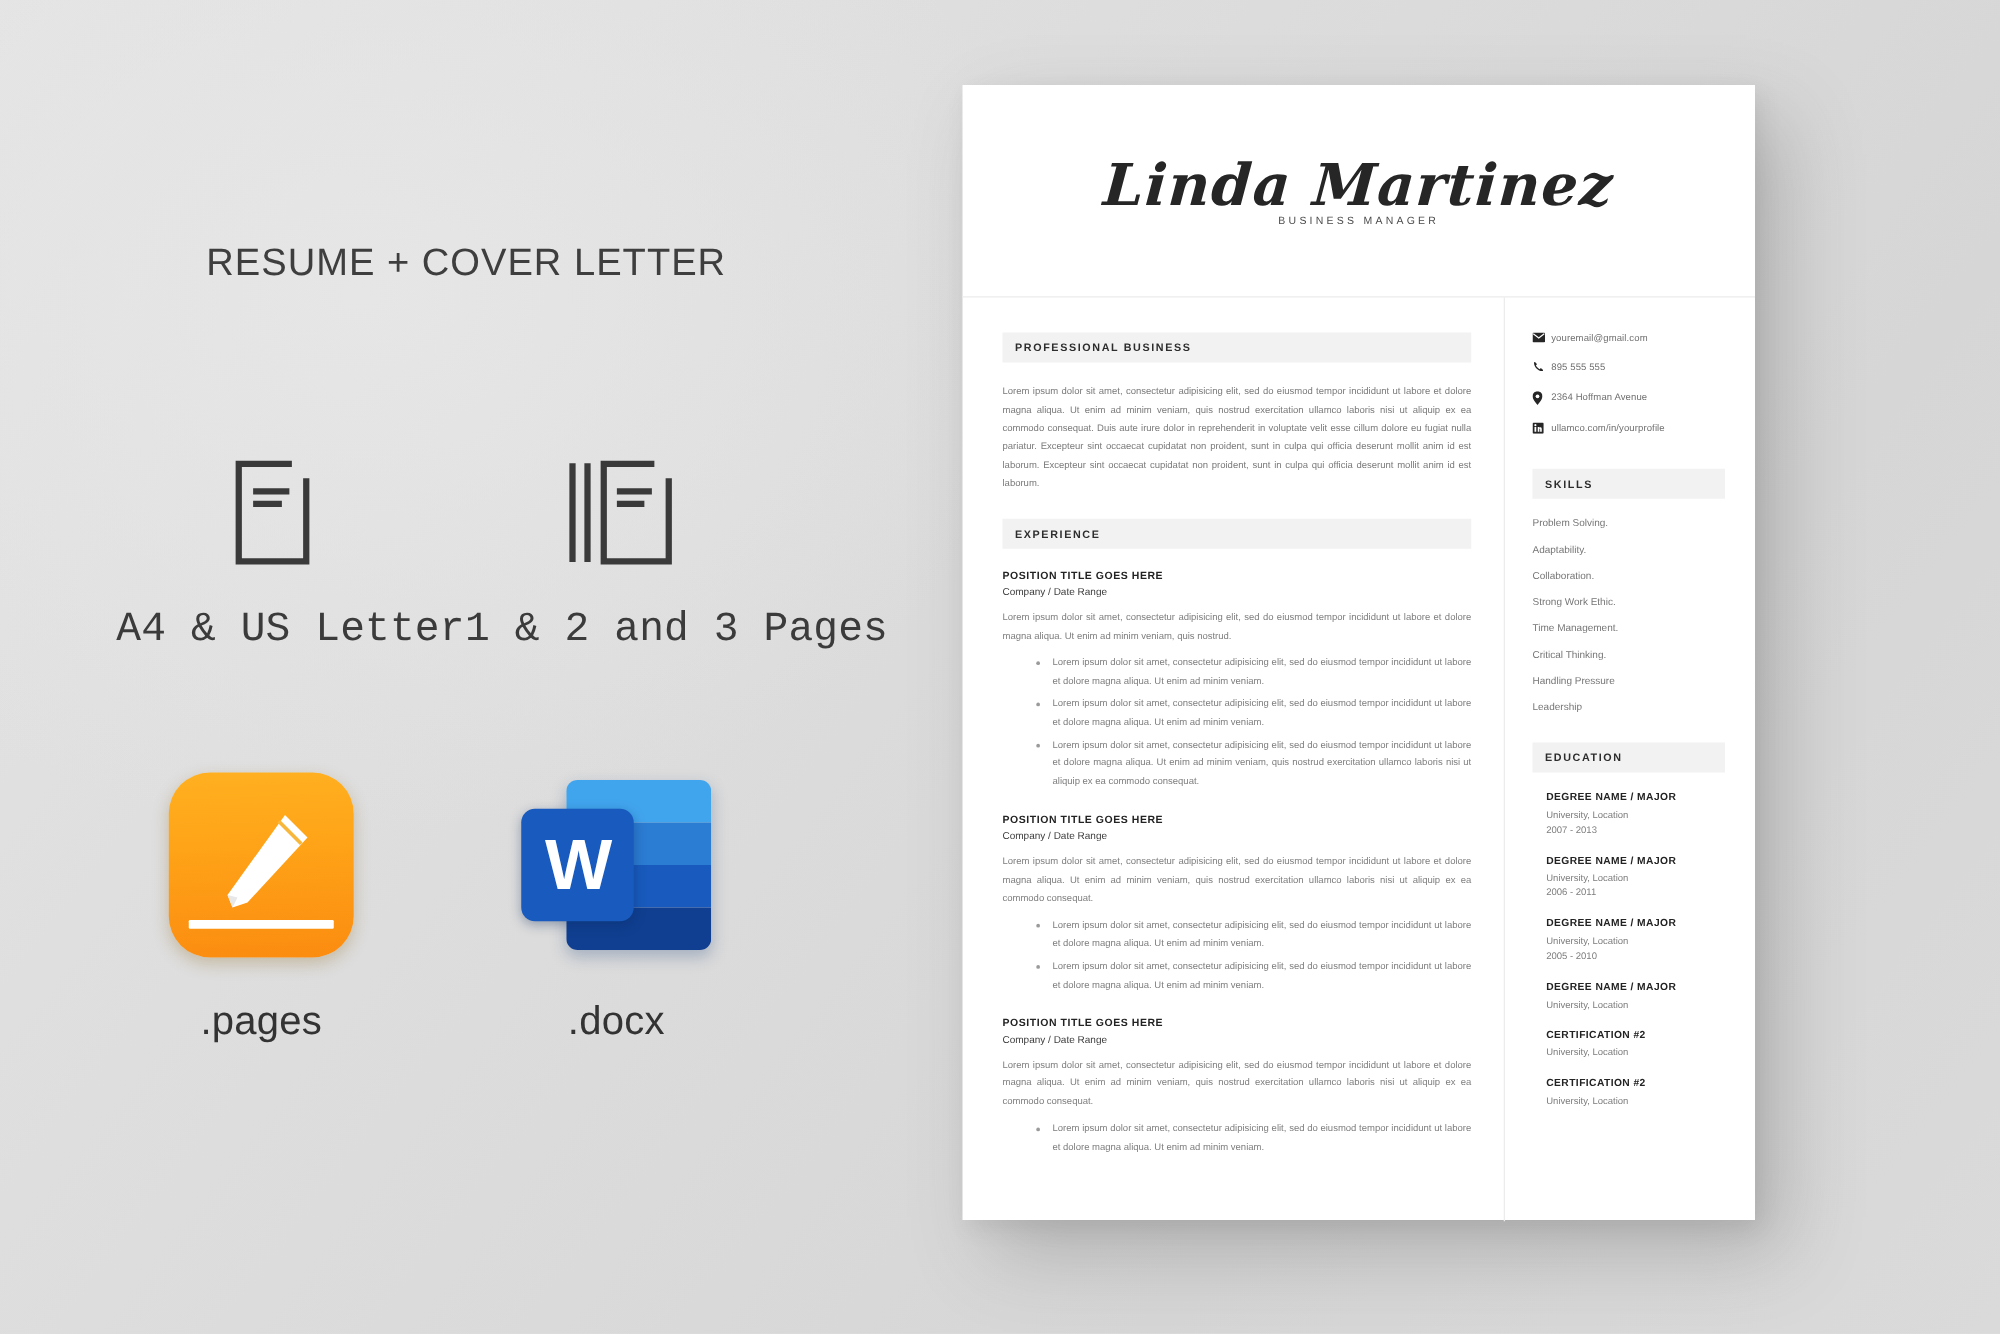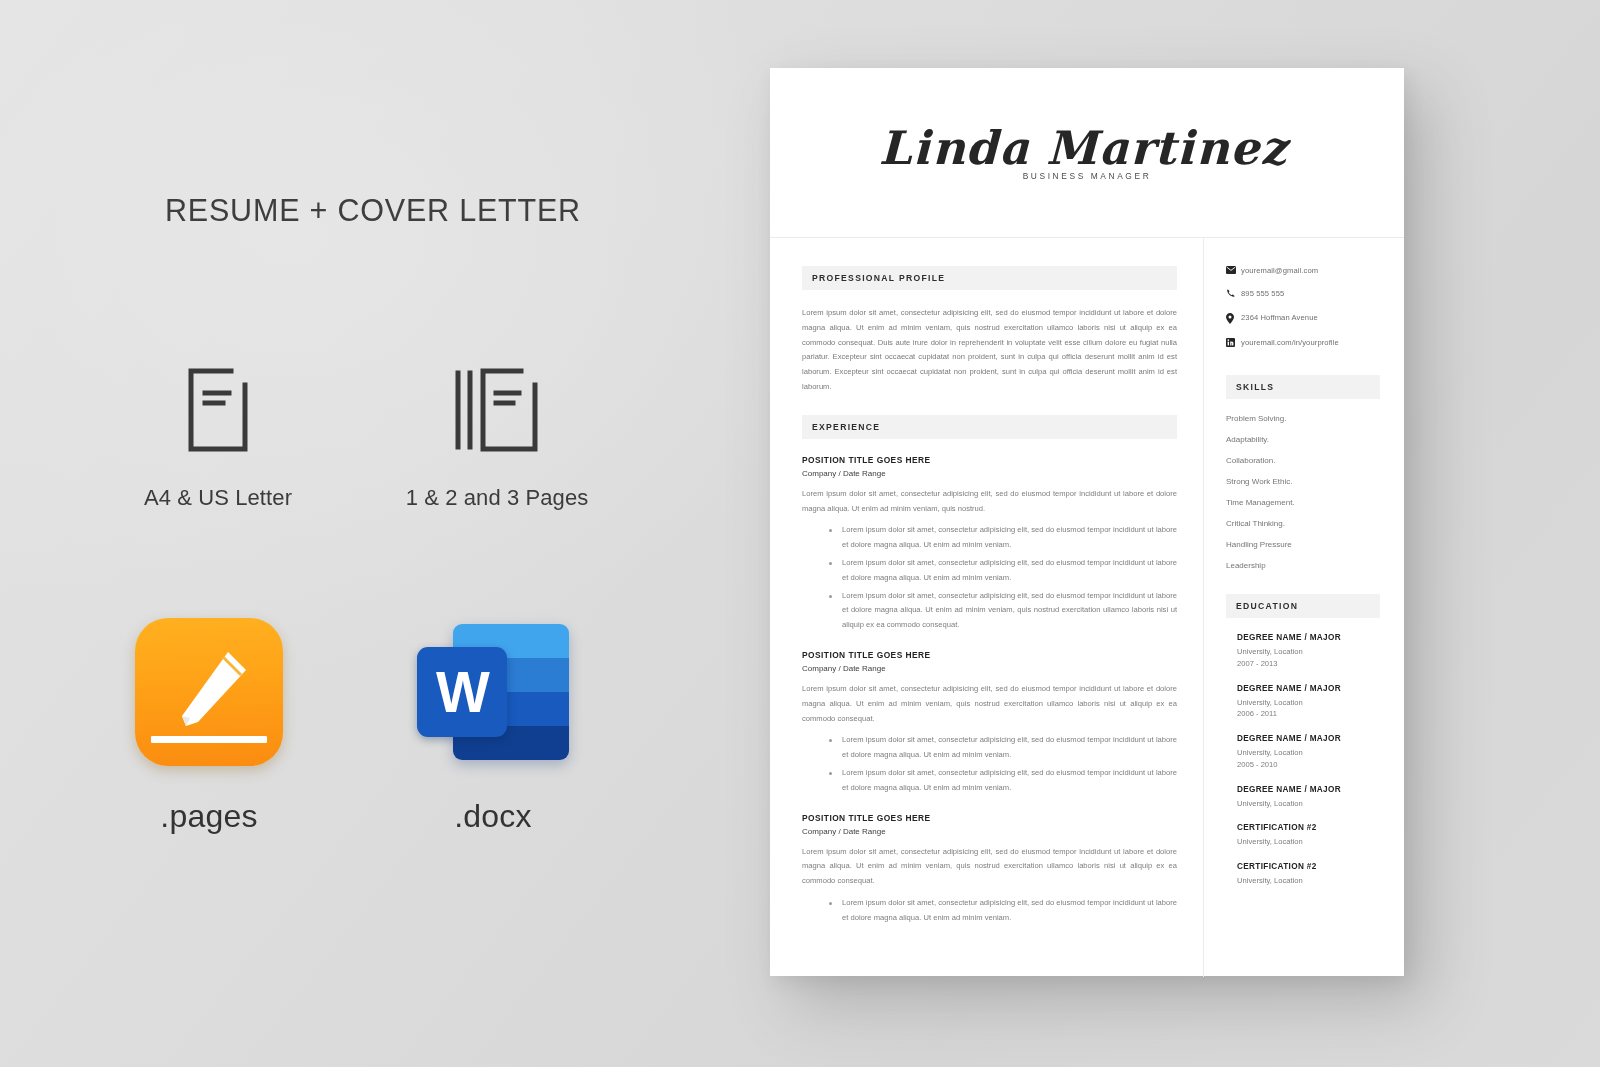--- a/index.html
+++ b/index.html
@@ -47,24 +47,25 @@
   #feature-pages { left: 372px; top: 358px; }
 
   .feature-icon {
     height: 104px;
     display: flex;
     align-items: center;
     justify-content: center;
   }
   .feature-label {
     margin-top: 23px;
-    font-size: 22px;
+    font-size: 33px;
     color: #3b3b3b;
     letter-spacing: 0.1px;
     white-space: nowrap;
+    font-family: Liberation Mono, monospace;
   }
 
   .format {
     position: absolute;
     width: 250px;
     text-align: center;
   }
   #format-pages { left: 84px;  top: 608px; }
   #format-docx  { left: 368px; top: 608px; }
 
@@ -361,21 +362,21 @@
 
     <div class="rsm-header">
       <div class="rsm-name">Linda Martinez</div>
       <div class="rsm-role">BUSINESS MANAGER</div>
     </div>
 
     <div class="rsm-body">
 
       <div class="rsm-main">
 
-        <div class="sec-head">PROFESSIONAL PROFILE</div>
+        <div class="sec-head">PROFESSIONAL BUSINESS</div>
         <p class="para">Lorem ipsum dolor sit amet, consectetur adipisicing elit, sed do eiusmod tempor incididunt ut labore et dolore magna aliqua. Ut enim ad minim veniam, quis nostrud exercitation ullamco laboris nisi ut aliquip ex ea commodo consequat. Duis aute irure dolor in reprehenderit in voluptate velit esse cillum dolore eu fugiat nulla pariatur. Excepteur sint occaecat cupidatat non proident, sunt in culpa qui officia deserunt mollit anim id est laborum. Excepteur sint occaecat cupidatat non proident, sunt in culpa qui officia deserunt mollit anim id est laborum.</p>
 
         <div class="sec-head">EXPERIENCE</div>
 
         <div class="job">
           <div class="job-title">POSITION TITLE GOES HERE</div>
           <div class="job-meta">Company / Date Range</div>
           <p class="job-desc">Lorem ipsum dolor sit amet, consectetur adipisicing elit, sed do eiusmod tempor incididunt ut labore et dolore magna aliqua. Ut enim ad minim veniam, quis nostrud.</p>
           <ul class="bullets">
             <li>Lorem ipsum dolor sit amet, consectetur adipisicing elit, sed do eiusmod tempor incididunt ut labore et dolore magna aliqua. Ut enim ad minim veniam.</li>
@@ -435,21 +436,21 @@
           </div>
           <div class="contact-row">
             <span class="contact-ico">
               <svg width="9" height="9" viewBox="0 0 9 9">
                   <rect width="9" height="9" rx="1" fill="#262626"></rect>
                   <rect x="1.6" y="3.6" width="1.4" height="3.8" fill="#ffffff"></rect>
                   <circle cx="2.3" cy="2.1" r="0.85" fill="#ffffff"></circle>
                   <path d="M4.2 7.4 V3.6 H5.5 V4.1 C5.8 3.6 7.4 3.4 7.4 5.1 V7.4 H6.1 V5.3 C6.1 4.5 5.5 4.6 5.5 5.3 V7.4 Z" fill="#ffffff"></path>
                 </svg>
             </span>
-            <span class="contact-txt">youremail.com/in/yourprofile</span>
+            <span class="contact-txt">ullamco.com/in/yourprofile</span>
           </div>
         </div>
 
         <div class="sec-head side">SKILLS</div>
         <div>
           <div class="skill-item">Problem Solving.</div>
           <div class="skill-item">Adaptability.</div>
           <div class="skill-item">Collaboration.</div>
           <div class="skill-item">Strong Work Ethic.</div>
           <div class="skill-item">Time Management.</div>

